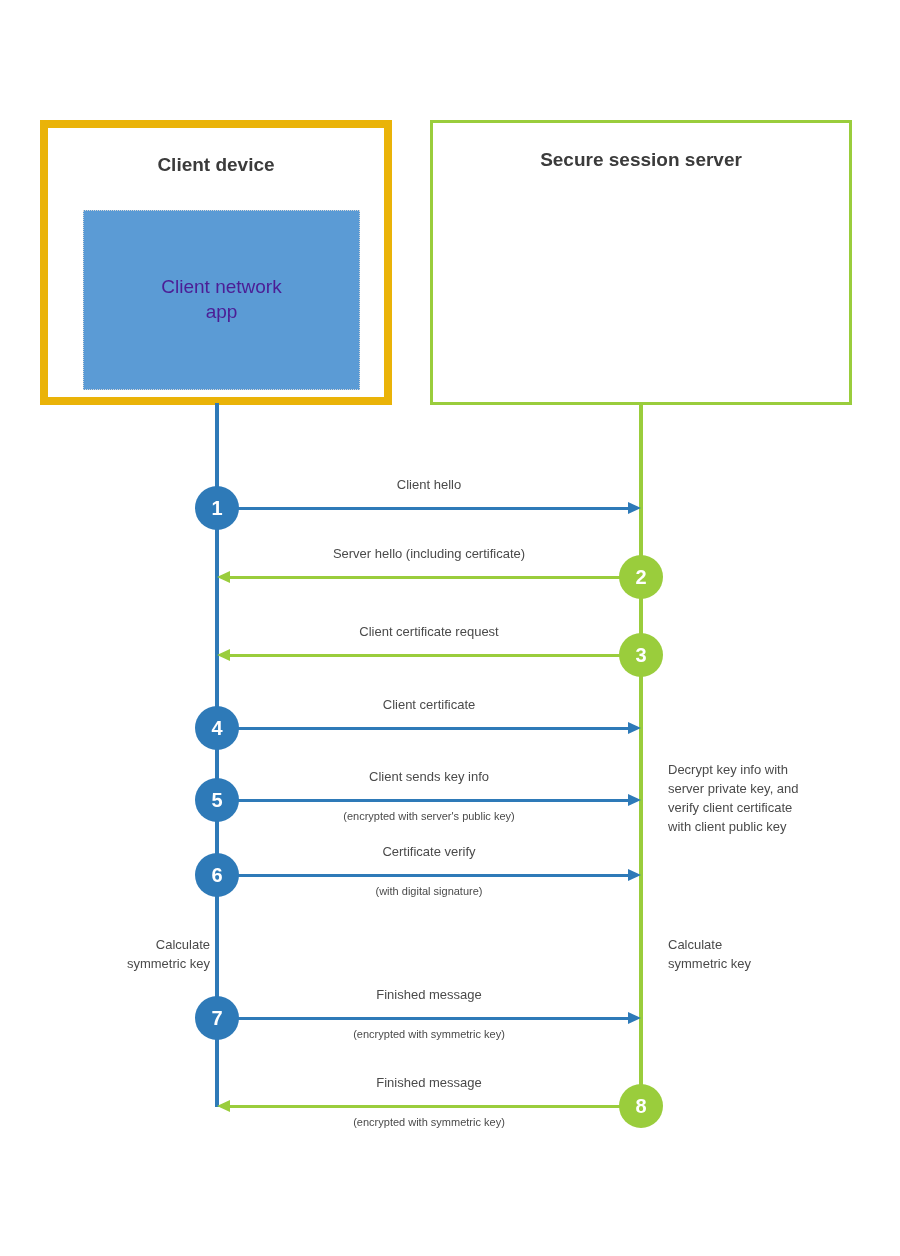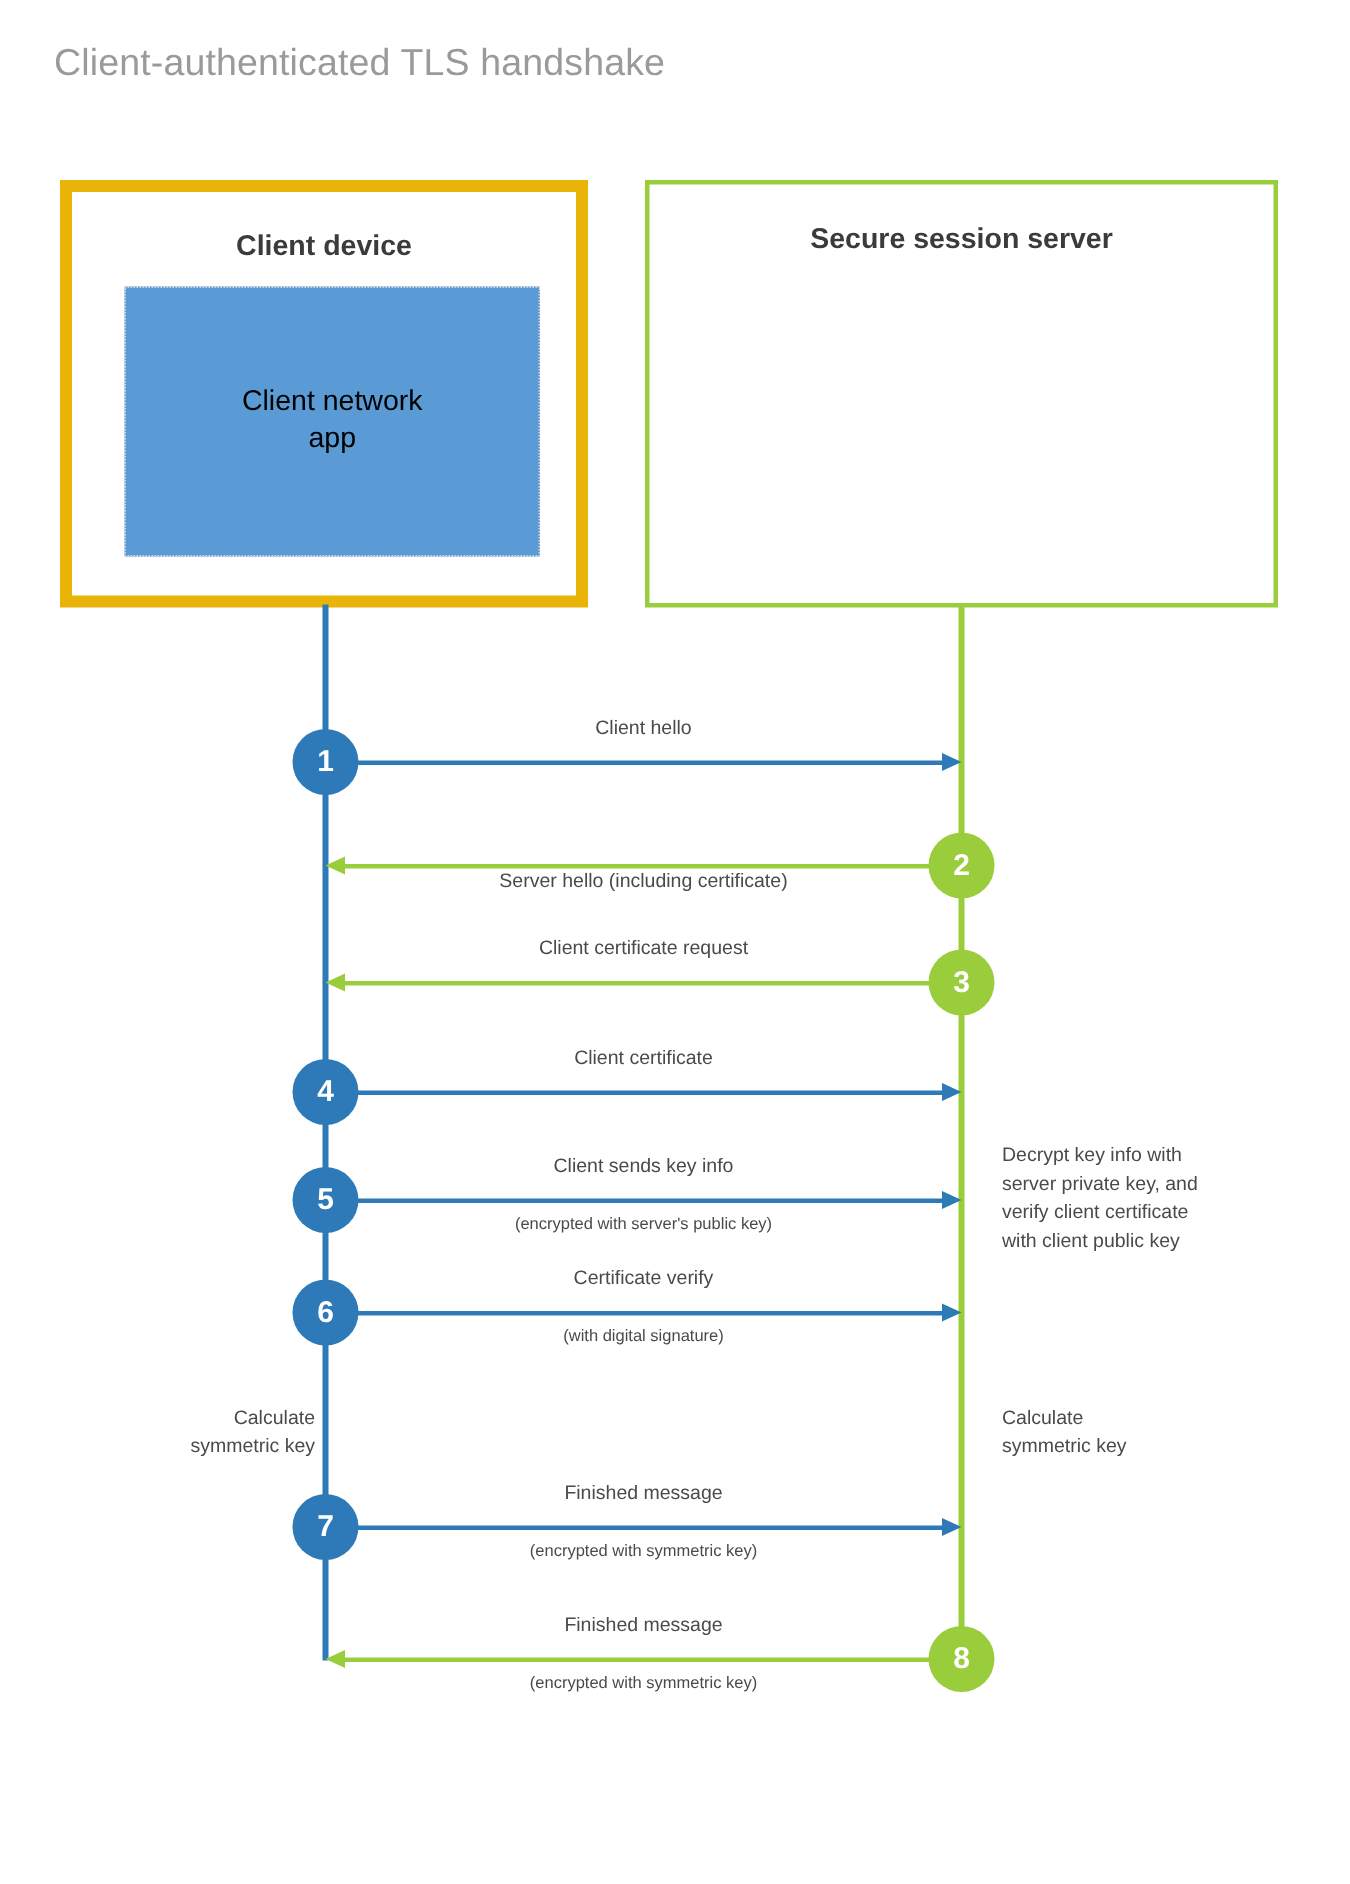--- a/index.html
+++ b/index.html
@@ -58,31 +58,31 @@
     top: 26px;
     text-align: center;
     font-size: 19px;
     font-weight: bold;
     color: #3b3b3b;
   }
 
   .client-app {
     position: absolute;
     left: 35px;
-    top: 63px;
+    top: 82px;
     width: 277px;
     height: 180px;
     background: #5b9bd5;
     border: 1px dotted #d8d8d8;
     box-sizing: border-box;
     display: flex;
     align-items: center;
     justify-content: center;
     text-align: center;
-    color: #000000;
+    color: #4c1d95;
     font-size: 19px;
     line-height: 1.3;
     white-space: pre-line;
   }
 
   .server-bars {
     position: absolute;
     left: 41px;
     top: 77px;
     width: 337px;
@@ -190,21 +190,20 @@
   .side-note.right-note {
     left: 668px;
     text-align: left;
   }
 </style>
 </head>
 <body>
 
 <div id="canvas">
 
-  <div class="page-title">Client-authenticated TLS handshake</div>
 
   <div class="actor-box client">
     <div class="actor-title">Client device</div>
     <div class="client-app">Client network
 app</div>
   </div>
 
   <div class="actor-box server">
     <div class="actor-title">Secure session server</div>
   </div>
@@ -220,21 +219,21 @@
     </div>
     <div class="msg-label primary" style="left:0; width:424px;">Client hello</div>
   </div>
 
   <div class="msg" style="left:217px; top:576px; width:424px;">
     <div class="msg-line green" style="left:13px; width:411px;"></div>
     <div class="arrow-head left" style="left:0;"></div>
     <div class="step-circle green" style="left:402px;">
       <span>2</span>
     </div>
-    <div class="msg-label primary" style="left:0; width:424px;margin-top:33px;">Server hello (including certificate)</div>
+    <div class="msg-label primary" style="left:0; width:424px;">Server hello (including certificate)</div>
   </div>
 
   <div class="msg" style="left:217px; top:654px; width:424px;">
     <div class="msg-line green" style="left:13px; width:411px;"></div>
     <div class="arrow-head left" style="left:0;"></div>
     <div class="step-circle green" style="left:402px;">
       <span>3</span>
     </div>
     <div class="msg-label primary" style="left:0; width:424px;">Client certificate request</div>
   </div>

